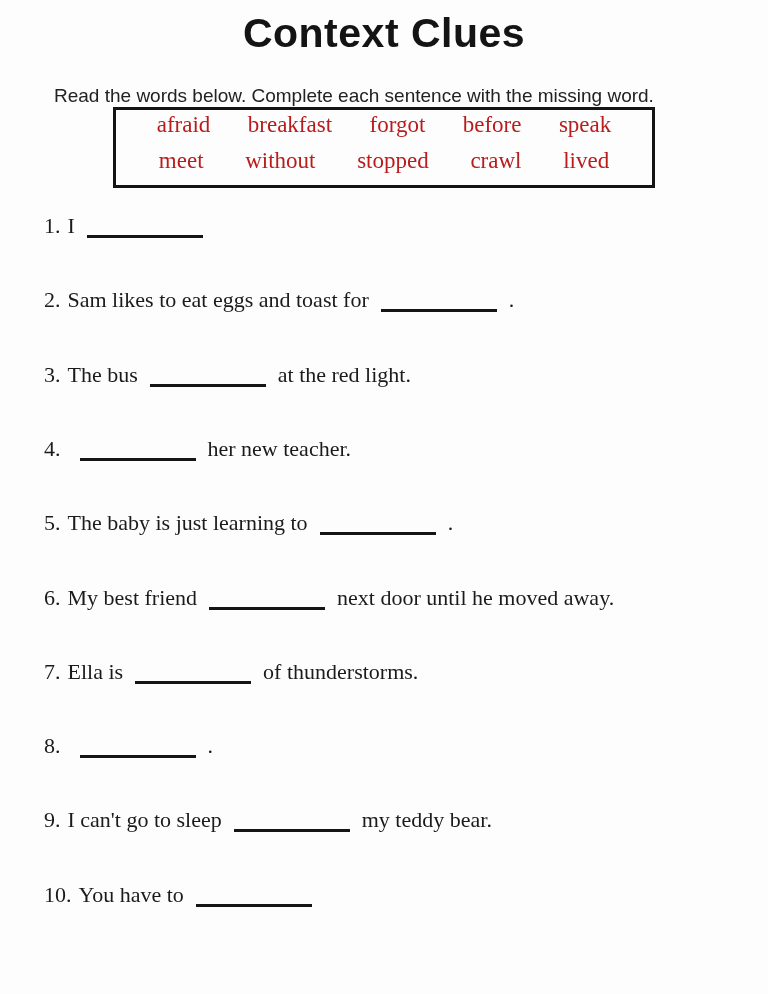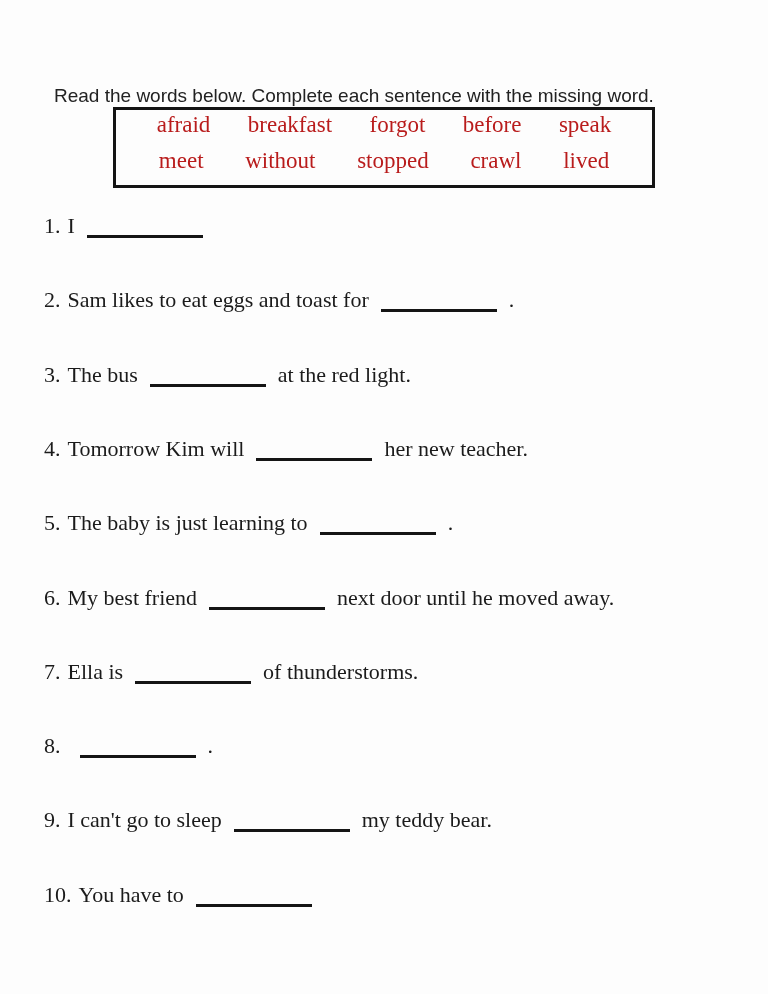--- a/index.html
+++ b/index.html
@@ -82,20 +82,21 @@
     position: relative;
     top: 5px;
     border-bottom: 3px solid #151515;
   }
 </style>
 </head>
 <body>
 
 <div class="page">
 
+  <h1 class="title">Context Clues</h1>
 
   <p class="instructions">Read the words below. Complete each sentence with the missing word.</p>
 
   <div class="word-bank">
     <div class="bank-row">
       <span class="bank-word">afraid</span>
       <span class="bank-word">breakfast</span>
       <span class="bank-word">forgot</span>
       <span class="bank-word">before</span>
       <span class="bank-word">speak</span>
@@ -124,21 +125,20 @@
 
   <div class="question" style="top:361px">
     <span class="qnum">3.</span>
     <span class="qtext">The bus</span>
     <span class="blank"></span>
     <span class="qtext">at the red light.</span>
   </div>
 
   <div class="question" style="top:435px">
     <span class="qnum">4.</span>
-    <span class="qtext">Tomorrow Kim will</span>
     <span class="blank"></span>
     <span class="qtext">her new teacher.</span>
   </div>
 
   <div class="question" style="top:509px">
     <span class="qnum">5.</span>
     <span class="qtext">The baby is just learning to</span>
     <span class="blank"></span>
     <span class="qtext">.</span>
   </div>

